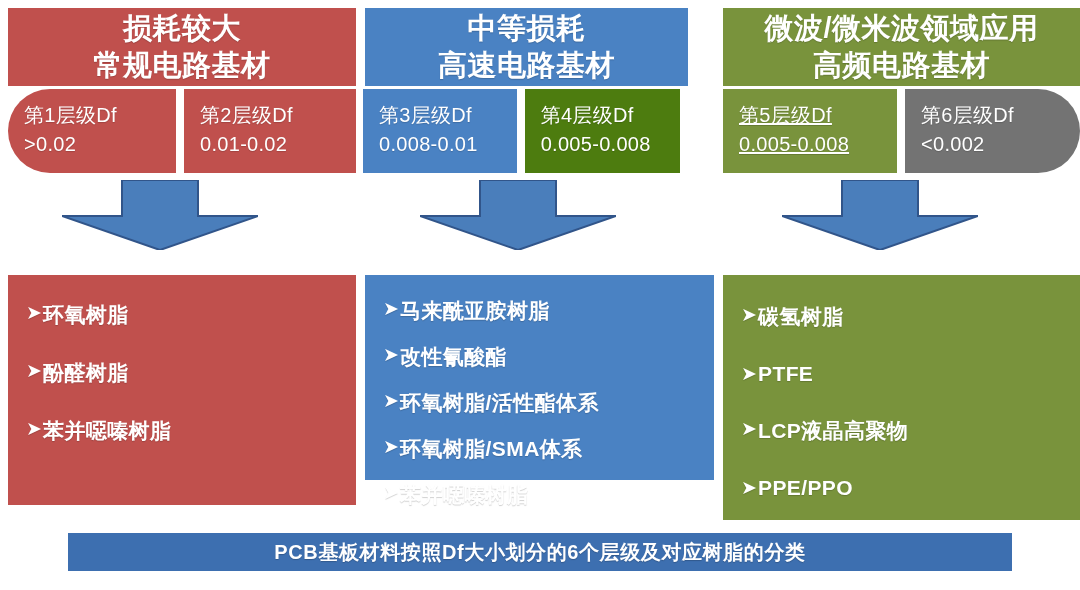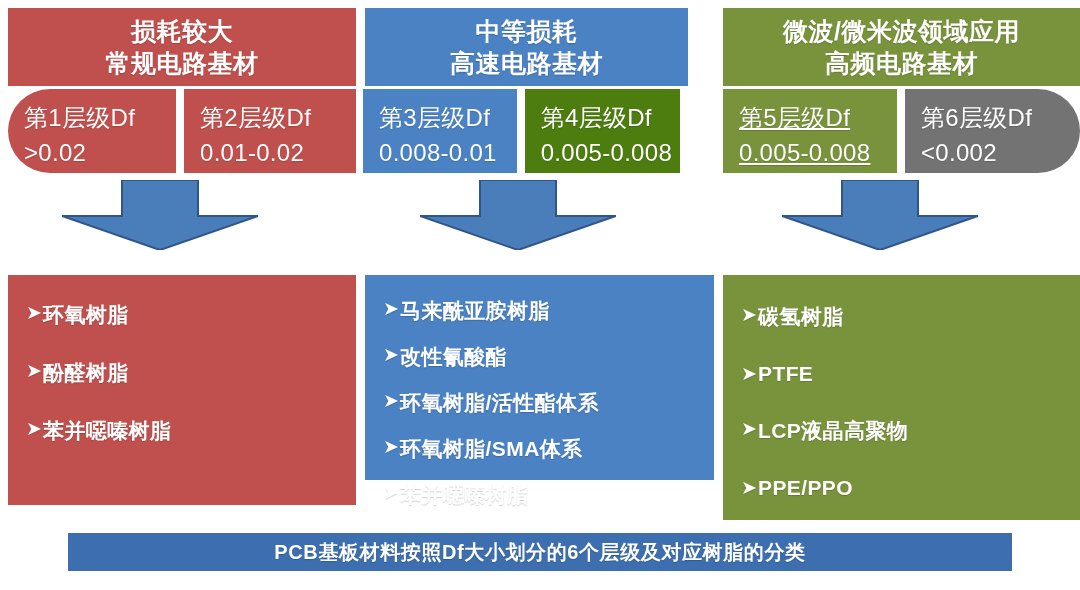--- a/index.html
+++ b/index.html
@@ -21,40 +21,40 @@
   
   .group-header {
     position: absolute;
     box-sizing: border-box;
     display: flex;
     flex-direction: column;
     align-items: center;
     justify-content: center;
     color: #ffffff;
     font-weight: bold;
-    font-size: 25px;
+    font-size: 29px;
     line-height: 1.28;
     letter-spacing: 0.5px;
     text-align: center;
     text-shadow: 0 1px 1px rgba(0,0,0,0.18);
   }
   .group-header .line { display: block; white-space: nowrap; }
 
   
   .tier-row {
     position: absolute;
     display: flex;
     height: 84px;
   }
   .tier-cell {
     box-sizing: border-box;
     position: relative;
     color: #ffffff;
     padding: 12px 0 0 16px;
-    font-size: 24px;
+    font-size: 20px;
     font-weight: 500;
     line-height: 1.45;
     letter-spacing: 0.3px;
     text-shadow: 0 1px 1px rgba(0,0,0,0.16);
     overflow: hidden;
   }
   .tier-cell .tier-name { display: block; white-space: nowrap; }
   .tier-cell .tier-val  { display: block; white-space: nowrap; }
   .tier-row .gap { width: 8px; background: #ffffff; }
   .cap-left  { border-top-left-radius: 42px;  border-bottom-left-radius: 42px; }

